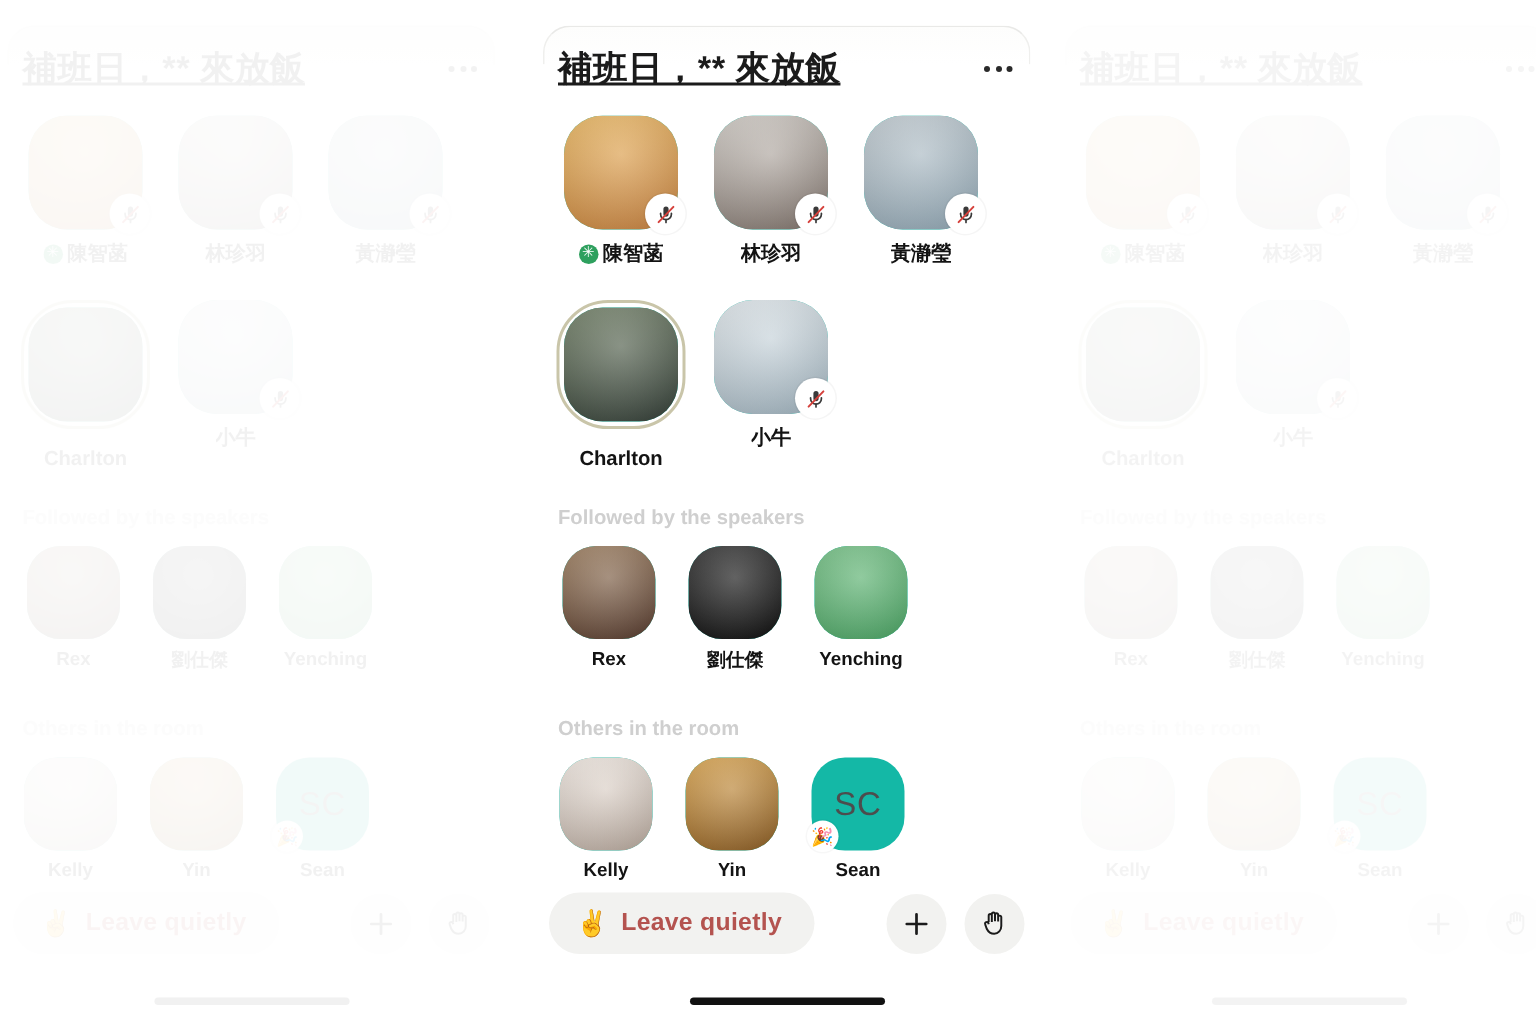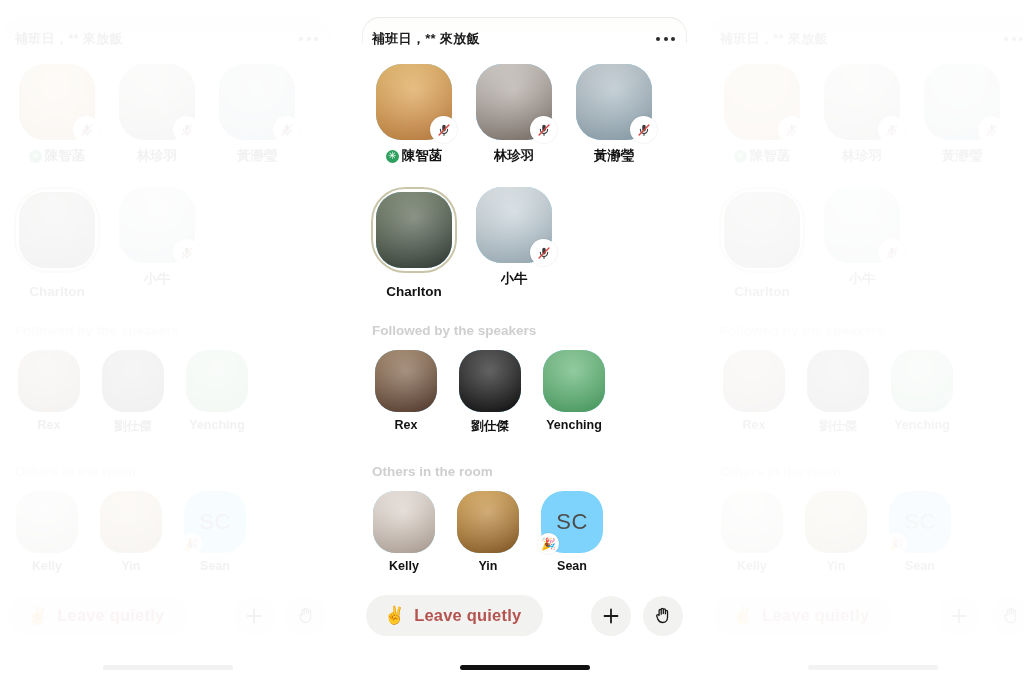--- a/index.html
+++ b/index.html
@@ -53,25 +53,26 @@
   
   .hdr {
     position: relative;
     display: flex;
     align-items: center;
     justify-content: space-between;
     padding: 22px 20px 0 20px;
     margin-top: 8px;
   }
   .room-title {
-    font-size: 13px;
+    font-size: 23px;
     font-weight: 700;
     color: #1b1b1b;
     letter-spacing: .3px;
     white-space: nowrap;
+    text-decoration: underline;
   }
   .dots {
     display: flex; gap: 3.5px;
     padding: 6px 2px;
     cursor: pointer;
   }
   .dots i {
     width: 4px; height: 4px; border-radius: 50%;
     background: #2a2a2a; display: block;
   }
@@ -99,21 +100,21 @@
     cursor: pointer;
   }
 
   
   .av-wrap { position: relative; }
   .av {
     width: 76px; height: 76px;
     border-radius: 34%;
     overflow: hidden;
     position: relative;
-    background: #7dd3fc;
+    background: #14b8a6;
     display: flex; align-items: center; justify-content: center;
   }
   .grid.others .av, .grid.followed .av { width: 62px; height: 62px; border-radius: 36%;}
   .grid.followed .cell { width: 72px; margin-bottom: 27px; }
 
   .av .initials {
     font-size: 22px; font-weight: 500; color: #4d4d4d;
     letter-spacing: .5px;
   }
   .ring {

